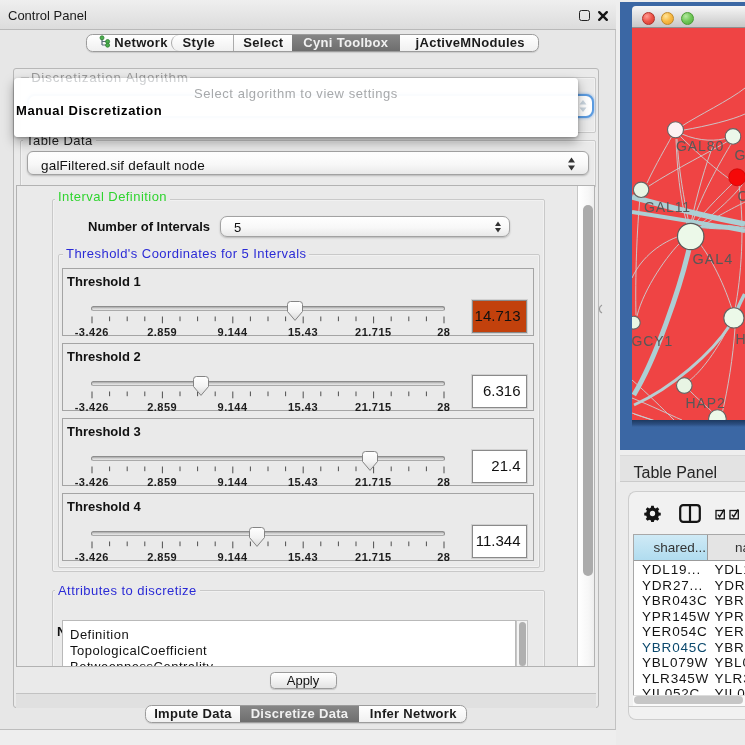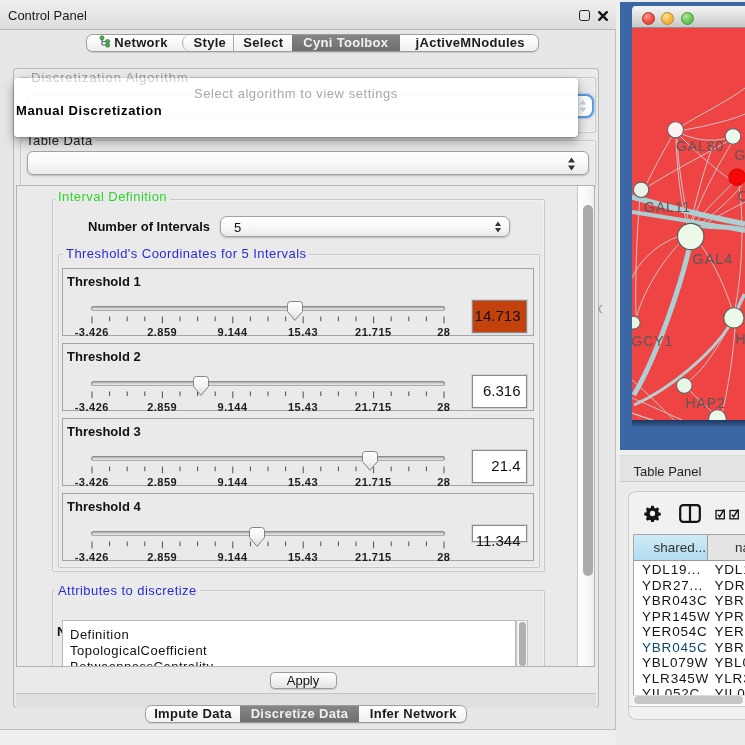--- a/index.html
+++ b/index.html
@@ -27,36 +27,37 @@
 <div class="abs" style="left:86.3px;top:33.5px;width:453.2px;height:18.5px;border:1px solid #9c9c9c;border-radius:6.5px;background:linear-gradient(#ffffff,#f0f0f0);box-shadow:0 1px 1px rgba(0,0,0,0.12);overflow:hidden;box-sizing:border-box;">
       <div class="tseg" style="left:0.0px;width:92.50000000000001px;">
         <svg width="12" height="13" viewBox="0 0 12 13">
           <path d="M3,3 L3,10 M3,6.5 L8,6.5 M3,10 L8,10" stroke="#5a6b7a" stroke-width="1.2" fill="none"></path>
           <circle cx="3" cy="2.8" r="2" fill="#4cae4f" stroke="#2c7d30" stroke-width="0.8"></circle>
           <circle cx="8.6" cy="6.5" r="2" fill="#4cae4f" stroke="#2c7d30" stroke-width="0.8"></circle>
           <circle cx="8.6" cy="10.2" r="2" fill="#4cae4f" stroke="#2c7d30" stroke-width="0.8"></circle>
         </svg>
         <span style="margin-left:3px;">Network</span>
       </div>
-      <div class="tseg" style="left:95px;width:53.099999999999994px;border-left:1px solid #ababab;border-radius:8px;">Style</div>
+      <div class="tseg" style="left:84px;width:53.099999999999994px;border-left:1px solid #ababab;border-radius:8px;">Style</div>
       <div class="tseg" style="left:145.60000000000002px;width:58.79999999999998px;border-left:1px solid #ababab;">Select</div>
       <div class="tseg" style="left:204.39999999999998px;width:108.30000000000001px;background:linear-gradient(#868686,#6e6e6e);color:#f1f1f1;">Cyni Toolbox</div>
       <div class="tseg" style="left:312.7px;width:140.5px;">jActiveMNodules</div>
     </div>
 <div class="abs" style="left:13px;top:68px;width:586px;height:640px;background:#eaeaea;border:1px solid #b8b8b8;border-radius:3px;box-sizing:border-box;"></div>
 <div class="grp" style="left:20px;top:77px;width:574px;height:54px;"></div>
 <div class="abs" style="left:29px;top:70.5px;font-size:13px;line-height:13px;letter-spacing:0.9px;color:#9b9b9b;background:#eaeaea;padding:0 2px;">Discretization Algorithm</div>
 <div class="abs" style="left:27px;top:94px;width:567px;height:24px;border:2px solid #5b9be0;border-radius:8px;background:#fff;box-shadow:0 0 3px rgba(90,150,220,0.8);box-sizing:border-box;"></div>
 <svg class="abs" style="left:578px;top:99px;" width="10" height="14">
       <path d="M5,1 L8.5,5.5 L1.5,5.5 Z" fill="#c9d5df"></path>
       <path d="M5,13 L8.5,8.5 L1.5,8.5 Z" fill="#c9d5df"></path>
     </svg>
 <div class="grp" style="left:20px;top:140px;width:574px;height:46px;"></div>
 <div class="gtitle" style="left:23px;top:133.5px;color:#1d1d1d;">Table Data</div>
 <div class="combo" style="left:27px;top:150.5px;width:562px;height:24.5px;box-sizing:border-box;">
+      <div class="abs" style="left:13px;top:6px;font-size:13.5px;letter-spacing:0.2px;color:#111;">galFiltered.sif default node</div>
       <svg class="abs" style="right:12px;top:5px;" width="9" height="14">
         <path d="M4.5,0.5 L8,5.5 L1,5.5 Z" fill="#333"></path>
         <path d="M4.5,13.5 L8,8.5 L1,8.5 Z" fill="#333"></path>
       </svg>
     </div>
 <div class="abs" style="left:16px;top:185px;width:578.5px;height:481.5px;border:1px solid #b2b2b2;background:#eaeaea;box-sizing:border-box;overflow:hidden;">
 <div class="abs" style="left:559.5px;top:0;width:18px;height:480.5px;border-left:1px solid #c6c6c6;background:linear-gradient(90deg,#ffffff,#f7f7f7 60%,#ededed);box-sizing:border-box;"></div>
 <div class="abs" style="left:565.5px;top:19px;width:10px;height:371px;background:#ababab;border-radius:5px;"></div>
 <div class="grp" style="left:35.3px;top:13px;width:490.7px;height:371px;"></div>
 <div class="gtitle" style="left:38px;top:4px;color:#2fd42f;">Interval Definition</div>
@@ -245,21 +246,21 @@
         <svg class="abs" style="left:186.73753579838353px;top:32.8px;" width="16" height="20">
           <defs>
             <linearGradient id="thg{n}" x1="0" y1="0" x2="0" y2="1">
               <stop offset="0" stop-color="#ffffff"></stop>
               <stop offset="0.55" stop-color="#f2f2f2"></stop>
               <stop offset="1" stop-color="#d8d8d8"></stop>
             </linearGradient>
           </defs>
           <path d="M3.5,0.5 h9 a3,3 0 0 1 3,3 v7 L8,19.4 L0.5,10.5 V3.5 a3,3 0 0 1 3,-3 Z" fill="url(#thg{n})" stroke="#848484" stroke-width="1"></path>
         </svg>
-        <div class="abs" style="left:409px;top:31.5px;width:55px;height:17px;border:1px solid #8a8a8a;box-shadow:0 0 0 1px #d2d2d2;background:#fff;box-sizing:border-box;font-size:15px;line-height:29px;text-align:right;padding-right:5px;color:#111;">11.344</div>
+        <div class="abs" style="left:409px;top:31.5px;width:55px;height:33px;border:1px solid #8a8a8a;box-shadow:0 0 0 1px #d2d2d2;background:#fff;box-sizing:border-box;font-size:15px;line-height:29px;text-align:right;padding-right:5px;color:#111;">11.344</div>
       </div>
 <div class="grp" style="left:35.3px;top:404px;width:490.7px;height:120px;"></div>
 <div class="gtitle" style="left:38px;top:397.5px;color:#2b2bd6;">Attributes to discretize</div>
 <div class="abs" style="left:40px;top:414.5px;font-size:13px;font-weight:bold;letter-spacing:0.35px;color:#111;margin-top:23px;">Numerical Attributes</div>
 <div class="abs" style="left:45px;top:433.5px;width:454px;height:60px;background:#fff;border:1px solid #b9b9b9;box-sizing:border-box;">
         <div class="abs" style="left:7px;top:6px;font-size:13px;letter-spacing:0.5px;color:#111;">Definition</div>
         <div class="abs" style="left:7px;top:22.5px;font-size:13px;letter-spacing:0.5px;color:#111;">TopologicalCoefficient</div>
         <div class="abs" style="left:7px;top:38.5px;font-size:13px;letter-spacing:0.5px;color:#111;">BetweennessCentrality</div>
       </div>
 <div class="abs" style="left:499px;top:433.5px;width:12px;height:60px;background:#f4f4f4;border:1px solid #c6c6c6;box-sizing:border-box;"></div>
@@ -343,21 +344,21 @@
 <text x="60.5" y="236" font-size="14.5px">GAL4</text>
 <text x="-0.5" y="317.5">GCY1</text>
 <text x="103.5" y="315.5">H</text>
 <text x="53.5" y="380">HAP2</text>
 </g>
 </svg>
 </div>
 <div class="abs" style="left:12px;top:418px;width:113px;height:7px;background:linear-gradient(#1c3960,#2c4e80 60%,#3b67a4);"></div>
 </div>
 <div class="abs" style="left:620px;top:455px;width:125px;height:26.5px;background:#e3e3e3;border-top:1px solid #d8d8d8;border-bottom:1px solid #cbcbcb;box-sizing:border-box;">
-    <div class="abs" style="left:13.5px;top:7.5px;font-size:13px;color:#252525;">Table Panel</div>
+    <div class="abs" style="left:13.5px;top:7.5px;font-size:16px;color:#252525;">Table Panel</div>
   </div>
 <div class="abs" style="left:616px;top:481.5px;width:129px;height:263.5px;background:#ebebeb;"></div>
 <div class="abs" style="left:628px;top:490.5px;width:117px;height:229.5px;background:#f1f1f1;border:1px solid #cdcdcd;border-right:none;border-radius:8px 0 0 8px;box-sizing:border-box;">
 <svg class="abs" style="left:15px;top:13.5px;" width="17" height="17" viewBox="0 0 16 16">
       <path fill="#141414" d="M6.8,0.8 h2.4 l0.35,1.9 a5.3,5.3 0 0 1 1.5,0.62 l1.6-1.1 1.7,1.7 -1.1,1.6 a5.3,5.3 0 0 1 0.62,1.5 l1.9,0.35 v2.4 l-1.9,0.35 a5.3,5.3 0 0 1 -0.62,1.5 l1.1,1.6 -1.7,1.7 -1.6-1.1 a5.3,5.3 0 0 1 -1.5,0.62 l-0.35,1.9 h-2.4 l-0.35-1.9 a5.3,5.3 0 0 1 -1.5-0.62 l-1.6,1.1 -1.7-1.7 1.1-1.6 a5.3,5.3 0 0 1 -0.62-1.5 l-1.9-0.35 v-2.4 l1.9-0.35 a5.3,5.3 0 0 1 0.62-1.5 l-1.1-1.6 1.7-1.7 1.6,1.1 a5.3,5.3 0 0 1 1.5-0.62 Z"></path>
       <circle cx="8" cy="8" r="2.5" fill="#f1f1f1"></circle>
     </svg>
 <svg class="abs" style="left:50px;top:12.5px;" width="22" height="19" viewBox="0 0 22 19">
       <rect x="1.2" y="1.2" width="19.6" height="16.6" rx="3" fill="none" stroke="#141414" stroke-width="2.2"></rect>
       <line x1="11" y1="1.2" x2="11" y2="17.8" stroke="#141414" stroke-width="2.2"></line>

